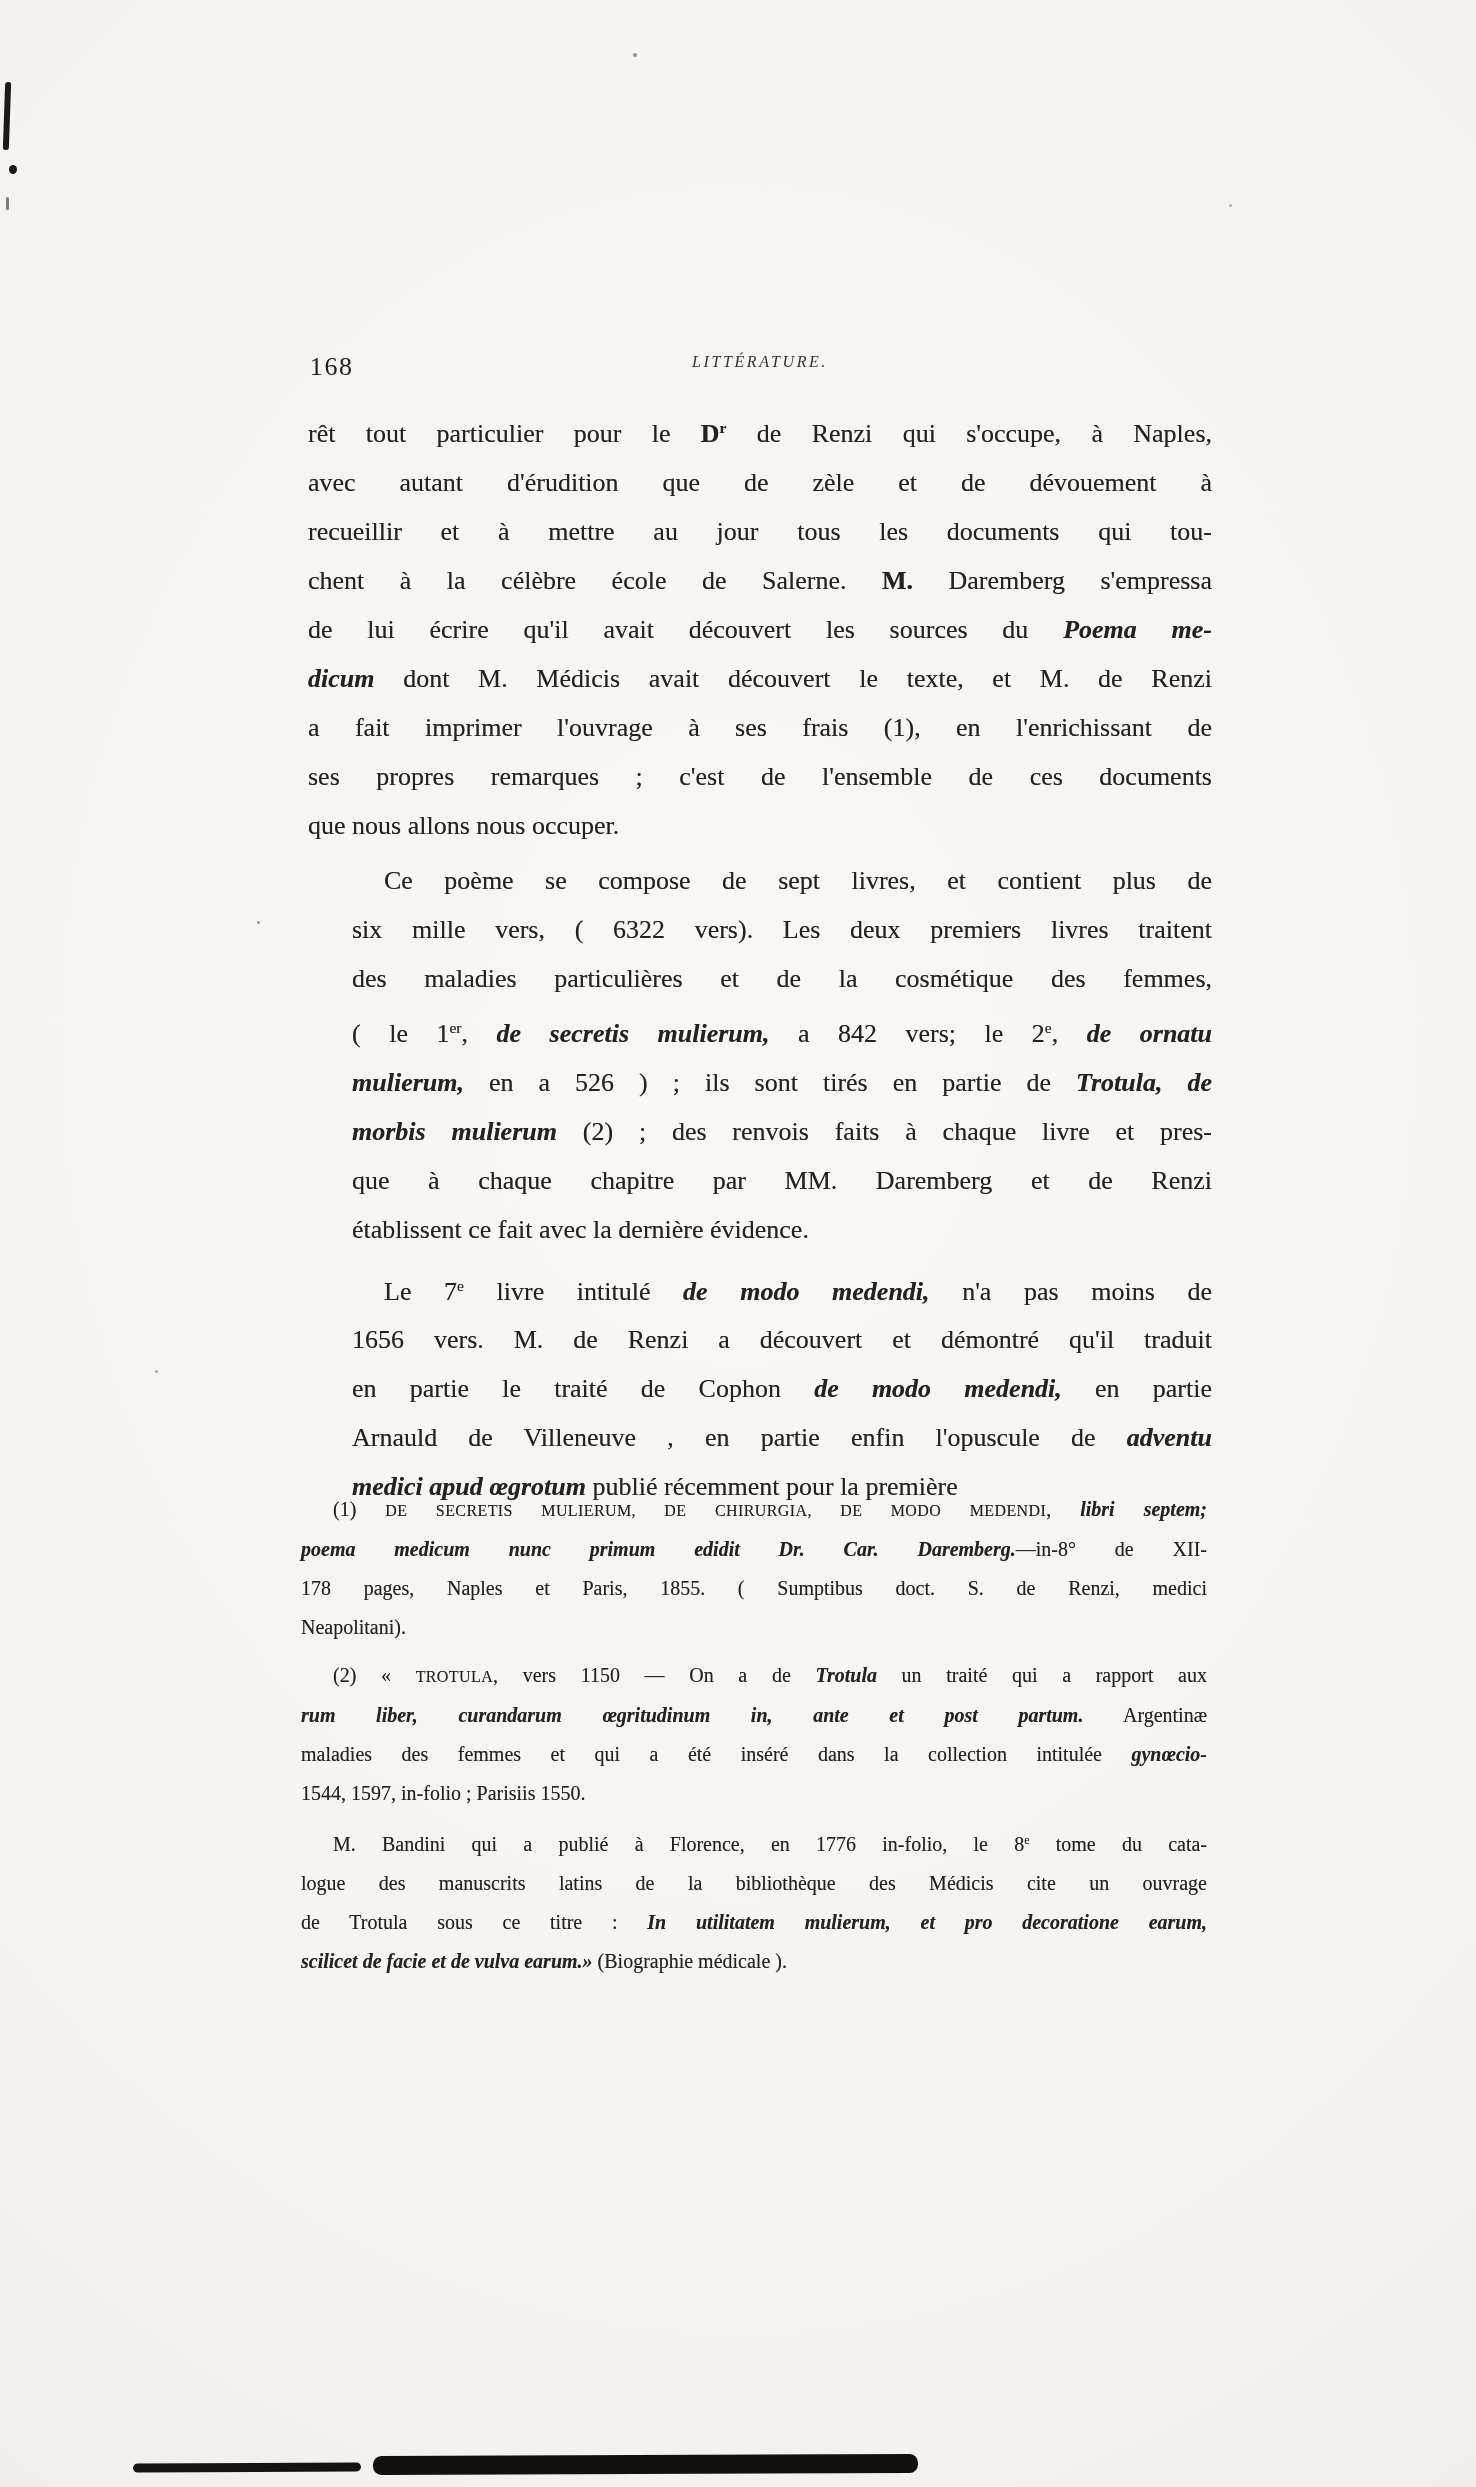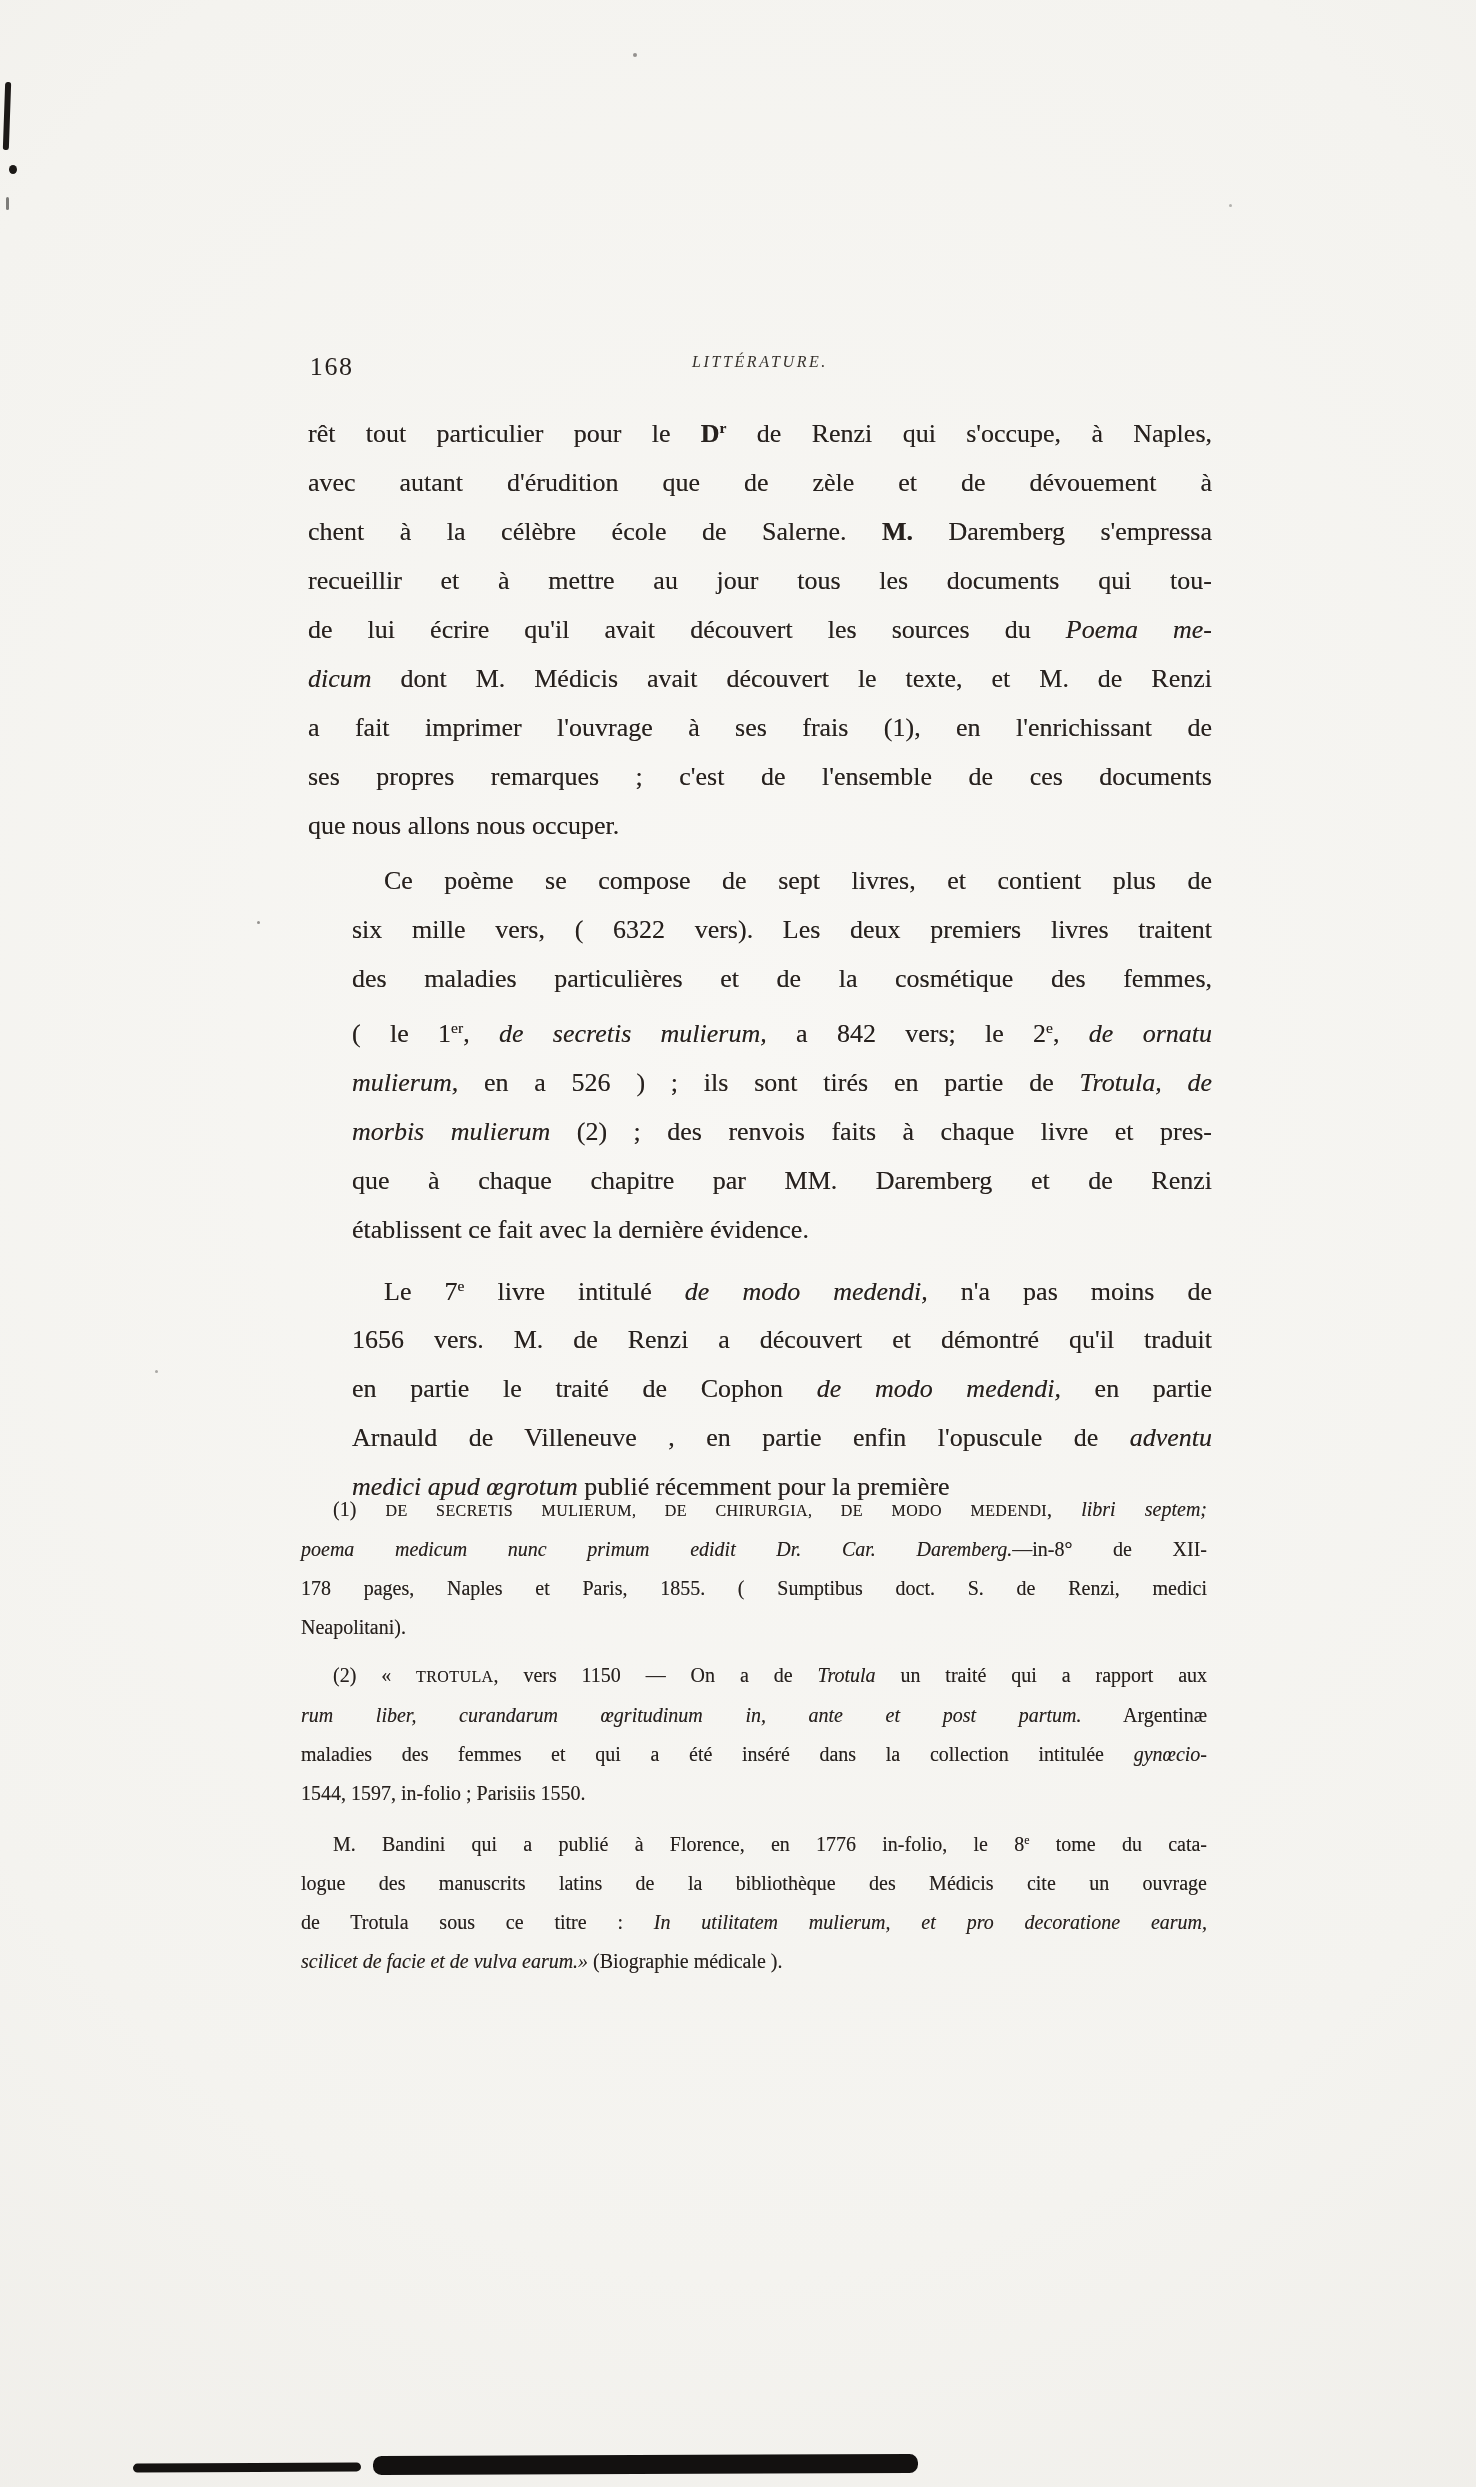--- a/index.html
+++ b/index.html
@@ -43,21 +43,21 @@
     font-size: 20px; line-height: 39px;
     text-shadow: 0 0 0.4px rgba(39,33,30,0.45);
   }
   .fnote + .fnote { margin-top: 8.5px; }
   .footnotes .indent { text-indent: 32px; }
 
   
   .line { text-align: justify; text-align-last: justify; white-space: normal; }
   .line.lastline { text-align-last: left; }
 
-  .i  { font-style: italic; }
+  .i  { font-style: italic; font-weight: bold; }
   .b  { font-weight: bold; }
   .sc { font-size: 0.8em; letter-spacing: 0.4px; }
   .sup { font-size: 0.6em; vertical-align: 0.55em; }
   .b.sup, .bsup { font-weight: bold; }
 
   
   .artifact { position: absolute; background: #1c1917; }
   .art-stroke { left: 4.3px; top: 82px; width: 6px; height: 68px; border-radius: 2.6px; transform: rotate(2deg); }
   .art-dot    { left: 8.5px; top: 165px; width: 8.5px; height: 9.4px; border-radius: 50%; }
   .art-tick   { left: 6px; top: 197px; width: 3.4px; height: 12.8px; opacity: .55; border-radius: 1.7px; }
@@ -75,22 +75,22 @@
 
   <div class="header">
     <span class="pagenum">168</span>
     <span class="running">LITTÉRATURE.</span>
   </div>
 
   <div class="body">
     <div class="para">
         <div class="line"><span>rêt tout particulier pour le </span><span class="b">D</span><span class="b sup">r</span><span> de Renzi qui s'occupe, à Naples,</span></div>
         <div class="line"><span>avec autant d'érudition que de zèle et de dévouement à</span></div>
+        <div class="line"><span>recueillir et à mettre au jour tous les documents qui tou-</span></div>
         <div class="line"><span>chent à la célèbre école de Salerne. </span><span class="b">M.</span><span> Daremberg s'empressa</span></div>
-        <div class="line"><span>recueillir et à mettre au jour tous les documents qui tou-</span></div>
         <div class="line"><span>de lui écrire qu'il avait découvert les sources du </span><span class="i">Poema me-</span></div>
         <div class="line"><span class="i">dicum</span><span> dont M. Médicis avait découvert le texte, et M. de Renzi</span></div>
         <div class="line"><span>a fait imprimer l'ouvrage à ses frais (1), en l'enrichissant de</span></div>
         <div class="line"><span>ses propres remarques ; c'est de l'ensemble de ces documents</span></div>
         <div class="line lastline"><span>que nous allons nous occuper.</span></div>
       </div>
     <div class="para">
         <div class="line indent"><span>Ce poème se compose de sept livres, et contient plus de</span></div>
         <div class="line"><span>six mille vers, ( 6322 vers). Les deux premiers livres traitent</span></div>
         <div class="line"><span>des maladies particulières et de la cosmétique des femmes,</span></div>

